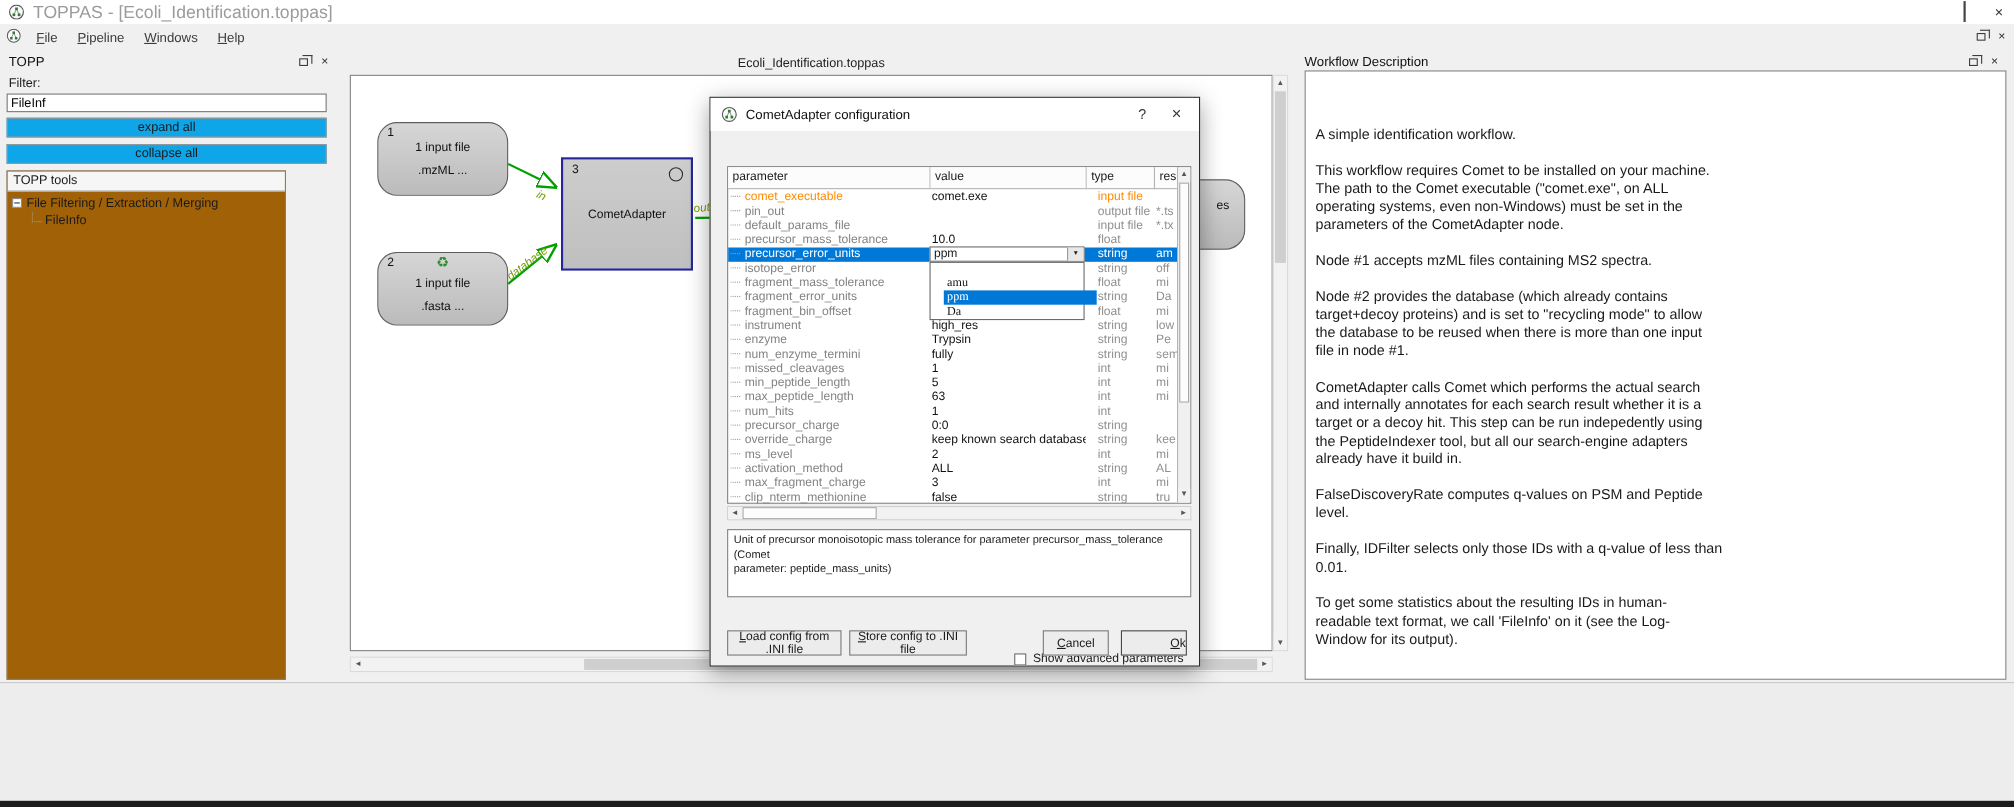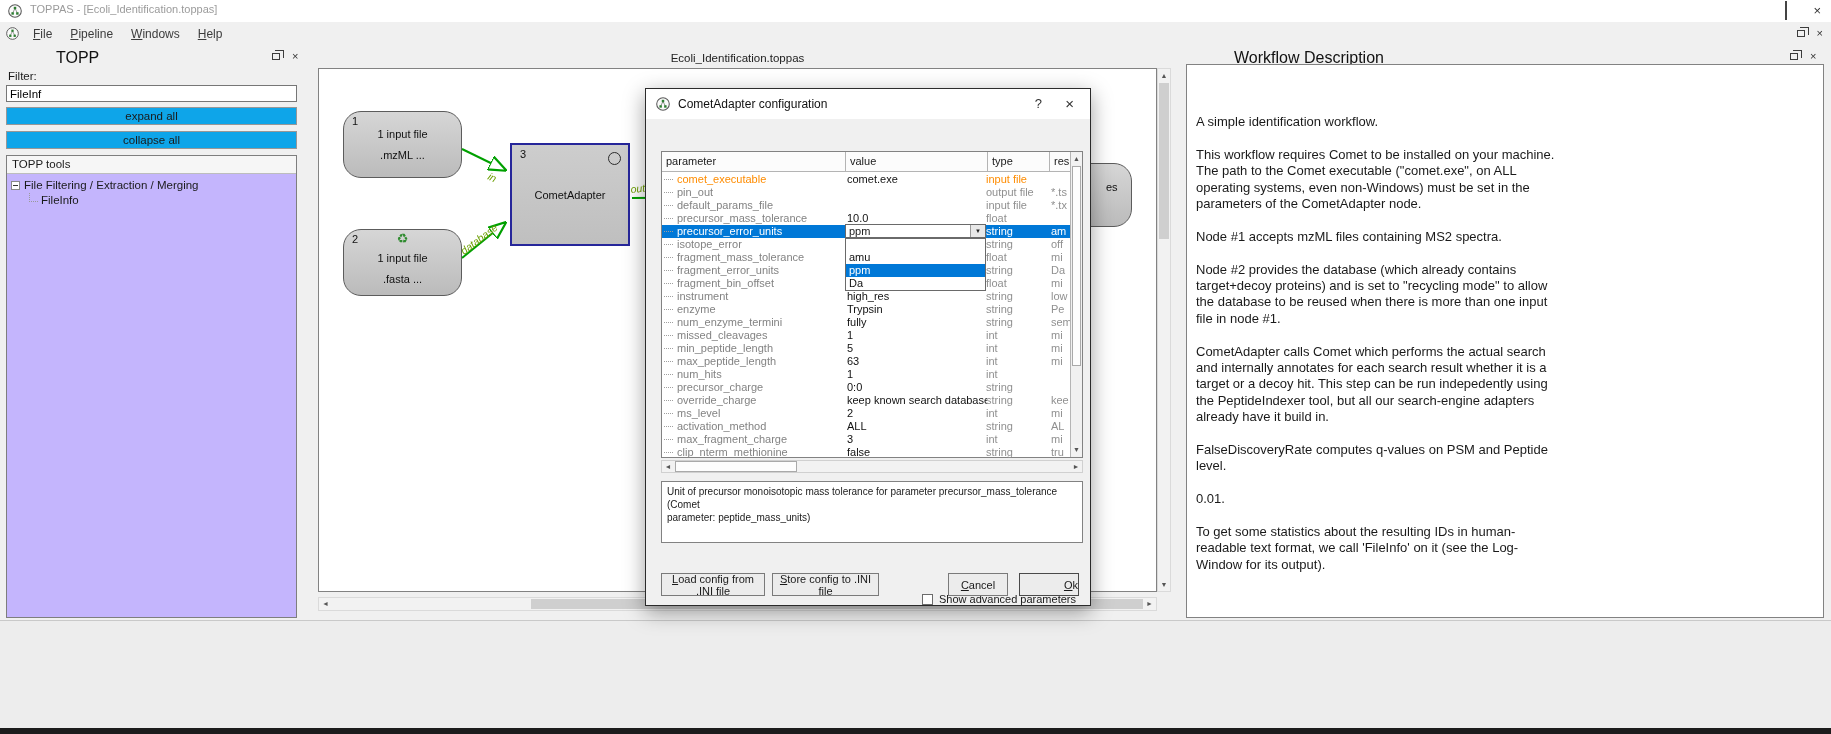--- a/index.html
+++ b/index.html
@@ -2,46 +2,46 @@
 <html><head>
 <meta charset="utf-8">
 <style>
   * { box-sizing: border-box; margin: 0; padding: 0; }
   html,body { width:1831px; height:734px; }
   body { position:relative; font-family:"Liberation Sans",sans-serif; background:#f0f0f0; overflow:hidden; color:#1a1a1a; }
 
   
   .titlebar { position:absolute; left:0; top:0; width:1831px; height:22px; background:#ffffff; }
   .titlebar .logo { position:absolute; left:8px; top:4px; }
-  .title-text { position:absolute; left:30px; top:3px; font-size:11px; color:#9b9b9b; }
+  .title-text { position:absolute; left:30px; top:3px; font-size:16px; color:#9b9b9b; }
   .winbtns { position:absolute; right:10px; top:0; height:22px; display:flex; align-items:center; gap:26px; }
   .ic-minline { width:11px; height:1px; background:#444; }
   .ic-maxbox { width:10px; height:9px; border:1px solid #444; }
   .ic-x { font-size:13px; color:#333; line-height:12px; }
 
   .menubar { position:absolute; left:0; top:22px; width:1831px; height:23px; background:#f0f0f0; }
   .menubar .logo { position:absolute; left:6px; top:4px; }
   #menu-items { position:absolute; left:24px; top:0; height:23px; display:flex; align-items:center; }
   .menu-item { font-size:12px; color:#3c3c3c; padding:2px 9px; display:inline-block; }
   .menu-item::first-letter { text-decoration:underline; }
   .mdibtns { position:absolute; right:8px; top:4px; display:flex; gap:12px; align-items:center; height:14px; }
   .ic-minline.sm { width:9px; }
   .ic-float { width:8px; height:7px; border:1px solid #3c3c3c; position:relative; }
   .ic-float::after { content:""; position:absolute; left:2px; top:-4px; width:8px; height:7px; border-top:1px solid #3c3c3c; border-right:1px solid #3c3c3c; }
   .ic-x.sm { font-size:11px; }
 
   
-  .dock-header { position:absolute; font-size:16px; color:#111;margin-left:48px; }
+  .dock-header { position:absolute; font-size:12px; color:#111; }
   #topp-header { left:8px; top:49px; }
   #topp-hdr-icons { position:absolute; left:272px; top:50px; display:flex; gap:12px; align-items:center; }
   .lbl-filter { position:absolute; left:8px; top:70px; font-size:11.5px; }
   #filter-input { position:absolute; left:6px; top:85px; width:291px; height:17px; border:1px solid #767676; background:#fff; font-family:"Liberation Sans",sans-serif; font-size:11.5px; padding:0 3px; }
   .panel-btn { position:absolute; left:6px; width:291px; height:18px; background:#0ea5e9; border:1px solid #979797; font-size:11.5px; text-align:center; line-height:16px; }
   #btn-expand { top:107px; } #btn-collapse { top:131px; }
-  #tools-box { position:absolute; left:6px; top:155px; width:291px; height:463px; background:#c4b5fd; border:1px solid #7e7e7e; }
+  #tools-box { position:absolute; left:6px; top:155px; width:254px; height:463px; background:#a16207; border:1px solid #7e7e7e; }
   #tools-header { height:18px; background:#f6f6f6; border-bottom:1px solid #bdbdbd; font-size:11.5px; padding:2px 0 0 5px; }
   .tree-row { position:relative; font-size:11.5px; height:15px; line-height:15px; white-space:nowrap; }
   .tree-root { margin:4px 0 0 4px; }
   .expander { display:inline-block; width:9px; height:9px; border:1px solid #8a8a8a; position:relative; vertical-align:-1px; margin-right:4px; background:#fff; }
   .expander::after { content:""; position:absolute; left:1px; top:3px; width:5px; height:1px; background:#333; }
   .tree-child { margin-left:22px; }
   .tree-elbow { display:inline-block; width:9px; height:9px; border-left:1px dotted #9a9a9a; border-bottom:1px dotted #9a9a9a; vertical-align:2px; margin-right:3px; }
 
   
   #tab-title { position:absolute; left:318px; top:52px; width:839px; text-align:center; font-size:11.5px; color:#222; }
@@ -85,33 +85,33 @@
   #tbl { position:absolute; left:15px; top:62px; width:422px; height:307px; background:#fff; border:1px solid #828282; }
   .hcell { position:absolute; top:0; height:20px; background:#fcfcfc; border-right:1px solid #b4b4b4; border-bottom:1px solid #b4b4b4; font-size:11px; padding:3px 0 0 4px; color:#1a1a1a; }
   .hc0 { left:0; width:184px; } .hc1 { left:184px; width:142px; } .hc2 { left:326px; width:62px; } .hc3 { left:388px; width:22px; }
   #tbody { position:absolute; left:0; top:21px; width:410px; }
   .trow { position:relative; height:13px; width:410px; }
   .trow.sel { background:#0078d7; }
   .cell { position:absolute; top:0; height:13px; font-size:11px; line-height:13px; white-space:nowrap; overflow:hidden; }
   .c-name { left:2px; width:181px; color:#838383; }
   .c-name::before { content:""; display:inline-block; width:9px; border-top:1px dotted #9f9f9f; vertical-align:3px; margin-right:4px; }
   .c-val { left:185px; width:140px; color:#111; }
-  .c-type { left:324px; width:60px; color:#909090; }
+  .c-type { left:336px; width:60px; color:#909090; }
   .c-res { left:389px; width:20px; color:#909090; }
   .req { color:#ff8c00 !important; }
   .trow.sel .cell { color:#fff !important; }
   #tbl-vscroll { position:absolute; right:0; top:0; width:12px; height:305px; background:#f0f0f0; border-left:1px solid #b4b4b4; }
   #tbl-vscroll .up { left:0; top:1px; width:11px; height:12px; line-height:12px; }
   #tbl-vscroll .down { left:0; bottom:1px; width:11px; height:12px; line-height:12px; }
   #tbl-vscroll .sb-thumb { left:1px; top:14px; width:9px; height:200px; background:#fdfdfd; border:1px solid #a9a9a9; }
 
   #combo { position:absolute; left:199px; top:135px; width:141px; height:14px; background:#fff; border:1px solid #6a6a6a; font-size:11px; line-height:12px; padding-left:3px; z-index:55; }
   #combo .cbtn { position:absolute; right:0; top:0; width:15px; height:12px; background:#e8e8e8; border-left:1px solid #9a9a9a; text-align:center; font-size:6px; color:#222; line-height:12px; }
   #popup { position:absolute; left:199px; top:149px; width:141px; height:53px; background:#fff; border:1px solid #6a6a6a; z-index:56; }
-  #popup-list { position:absolute; left:0; top:12px; width:100%; }
+  #popup-list { position:absolute; left:12px; top:12px; width:100%;font-family:Liberation Serif, serif; }
   .opt { height:13px; font-size:11px; line-height:13px; padding-left:3px; color:#111; }
   .opt-sel { background:#0078d7; color:#fff; }
 
   #tbl-hscroll { position:absolute; left:15px; top:371px; width:422px; height:13px; background:#f2f2f2; border:1px solid #d0d0d0; }
   #tbl-hscroll .left { left:0; top:0; width:12px; height:11px; line-height:11px; }
   #tbl-hscroll .right { right:0; top:0; width:12px; height:11px; line-height:11px; }
   #tbl-hscroll .sb-thumb { left:13px; top:0; width:122px; height:11px; background:#fdfdfd; border:1px solid #a9a9a9; }
 
   #param-desc { position:absolute; left:15px; top:392px; width:422px; height:62px; background:#fff; border:1px solid #828282; font-size:10px; line-height:13px; padding:3px 5px; white-space:pre-line; }
   #adv-row { position:absolute; left:0; top:460px; width:100%; height:14px;margin-top:44px; }
@@ -470,20 +470,21 @@
       <div class="wline"></div>
       <div class="wline">CometAdapter calls Comet which performs the actual search</div>
       <div class="wline">and internally annotates for each search result whether it is a</div>
       <div class="wline">target or a decoy hit. This step can be run indepedently using</div>
       <div class="wline">the PeptideIndexer tool, but all our search-engine adapters</div>
       <div class="wline">already have it build in.</div>
       <div class="wline"></div>
       <div class="wline">FalseDiscoveryRate computes q-values on PSM and Peptide</div>
       <div class="wline">level.</div>
       <div class="wline"></div>
+      <div class="wline">Finally, IDFilter selects only those IDs with a q-value of less than</div>
       <div class="wline">0.01.</div>
       <div class="wline"></div>
       <div class="wline">To get some statistics about the resulting IDs in human-</div>
       <div class="wline">readable text format, we call 'FileInfo' on it (see the Log-</div>
       <div class="wline">Window for its output).</div>
     </div>
 </div>
 
 <div id="status-band"></div>
 <div id="taskbar-strip"></div>

